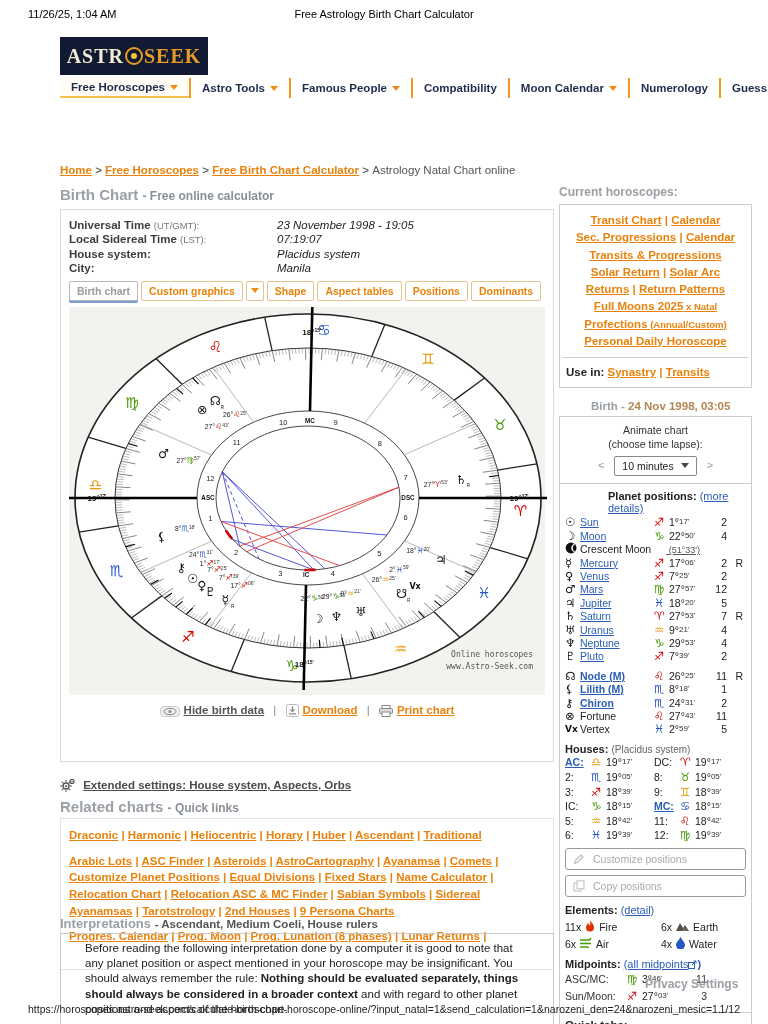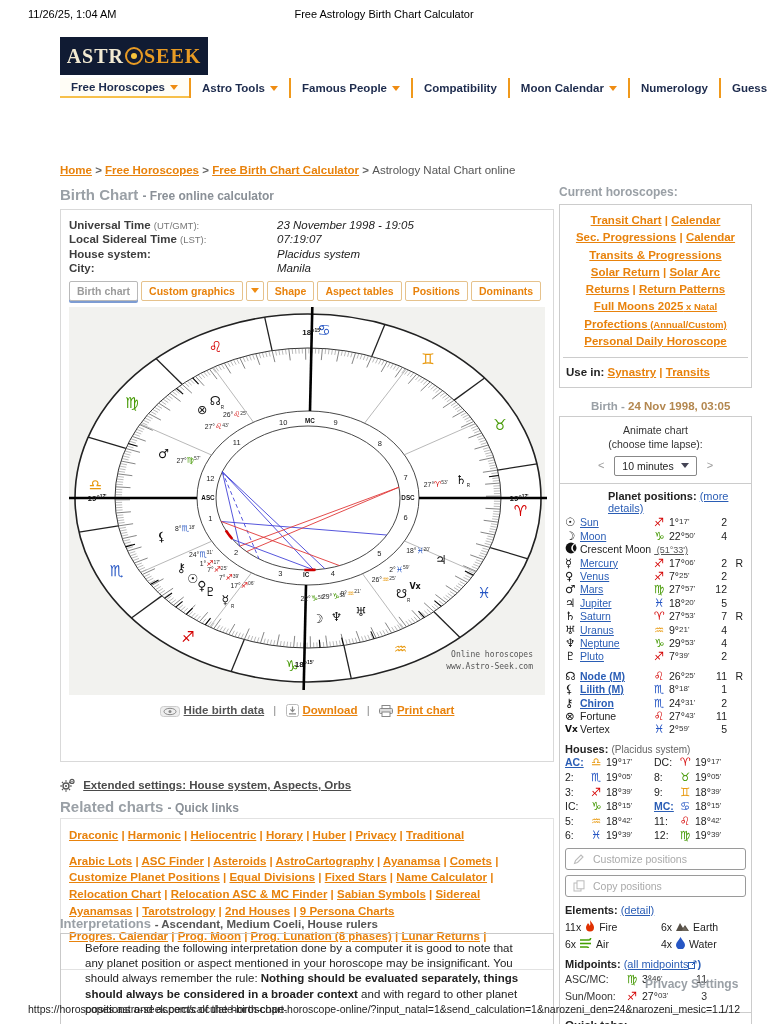--- a/index.html
+++ b/index.html
@@ -92,21 +92,21 @@
   .g{font-family:"DejaVu Sans",sans-serif;width:15px;font-size:11.5px;color:#111;flex:none;}
   .g.vx{font-size:9px;font-weight:bold;}
   .p-name{width:74px;flex:none;}
   .p-name a{color:#2a5db5;text-decoration:underline;}
   .p-name a.b{font-weight:bold;}
   .p-sign{width:15px;flex:none;font-family:"DejaVu Sans",sans-serif;font-size:11.5px;}
   .p-deg{width:43px;flex:none;color:#222;}
   .min{font-size:8px;position:relative;top:-2px;color:#333;}
   .p-house{width:15px;flex:none;text-align:right;}
   .p-retro{width:16px;flex:none;text-align:right;color:#222;}
-  .p-note{font-size:9px;color:#555;margin-left:3px;text-decoration:underline;}
+  .p-note{font-size:9px;color:#555;margin-left:15px;text-decoration:underline;}
   .gap6{height:6px;}
   .h-row{display:flex;align-items:center;height:14.6px;font-size:10.5px;color:#222;}
   .h-lab{width:26px;flex:none;}
   .h-lab a{color:#2a5db5;font-weight:bold;text-decoration:underline;}
   .h-deg{width:48px;flex:none;}
   .btn{border:1px solid #9a9a9a;border-radius:3px;margin:5px 5px 0 5px;height:20px;display:flex;align-items:center;gap:8px;
        padding:0 7px;color:#aaa;font-size:10.5px;background:#fff;}
   .sect{padding:7px 5px 0 5px;font-size:10.5px;}
   .sect .hd{font-weight:bold;font-size:11px;color:#222;}
   .sect .hd a{color:#2a5db5;text-decoration:underline;font-weight:normal;}
@@ -723,21 +723,21 @@
         <circle cx="12" cy="3.4" r="0.7" fill="#555"></circle>
       </svg></span>
   <a>Extended settings: House system, Aspects, Orbs</a>
 </div>
 
 <div class="abs h-sec h-rel">
   <span>Related charts</span>
   <span class="sub">- Quick links</span>
 </div>
 <div class="abs rel-box" id="relBox">
-    <div class="rel-row"><a>Draconic</a><span class="sep"> | </span><a>Harmonic</a><span class="sep"> | </span><a>Heliocentric</a><span class="sep"> | </span><a>Horary</a><span class="sep"> | </span><a>Huber</a><span class="sep"> | </span><a>Privacy</a><span class="sep"> | </span><a>Traditional</a></div>
+    <div class="rel-row"><a>Draconic</a><span class="sep"> | </span><a>Harmonic</a><span class="sep"> | </span><a>Heliocentric</a><span class="sep"> | </span><a>Horary</a><span class="sep"> | </span><a>Huber</a><span class="sep"> | </span><a>Ascendant</a><span class="sep"> | </span><a>Traditional</a></div>
     <div class="rel-row"><a>Arabic Lots</a><span class="sep"> | </span><a>ASC Finder</a><span class="sep"> | </span><a>Asteroids</a><span class="sep"> | </span><a>AstroCartography</a><span class="sep"> | </span><a>Ayanamsa</a><span class="sep"> | </span><a>Comets</a><span class="sep"> | </span><a>Customize Planet Positions</a><span class="sep"> | </span><a>Equal Divisions</a><span class="sep"> | </span><a>Fixed Stars</a><span class="sep"> | </span><a>Name Calculator</a><span class="sep"> | </span><a>Relocation Chart</a><span class="sep"> | </span><a>Relocation ASC &amp; MC Finder</a><span class="sep"> | </span><a>Sabian Symbols</a><span class="sep"> | </span><a>Sidereal Ayanamsas</a><span class="sep"> | </span><a>Tarotstrology</a><span class="sep"> | </span><a>2nd Houses</a><span class="sep"> | </span><a>9 Persona Charts</a></div>
     <div class="rel-row"><a>Progres. Calendar</a><span class="sep"> | </span><a>Prog. Moon</a><span class="sep"> | </span><a>Prog. Lunation (8 phases)</a><span class="sep"> | </span><a>Lunar Returns</a><span class="sep"> |</span></div>
   </div>
 
 <div class="abs h-sec h-interp">
   <span>Interpretations</span>
   <span class="sub">- Ascendant, Medium Coeli, House rulers</span>
 </div>
 <div class="abs interp-box">
   <span>Before reading the following interpretation done by a computer it is good to note that any planet position or aspect mentioned in your horoscope may be insignificant. You should always remember the rule: </span><b>Nothing should be evaluated separately, things should always be considered in a broader context</b><span> and with regard to other planet positions and aspects of the horoscope.</span>

